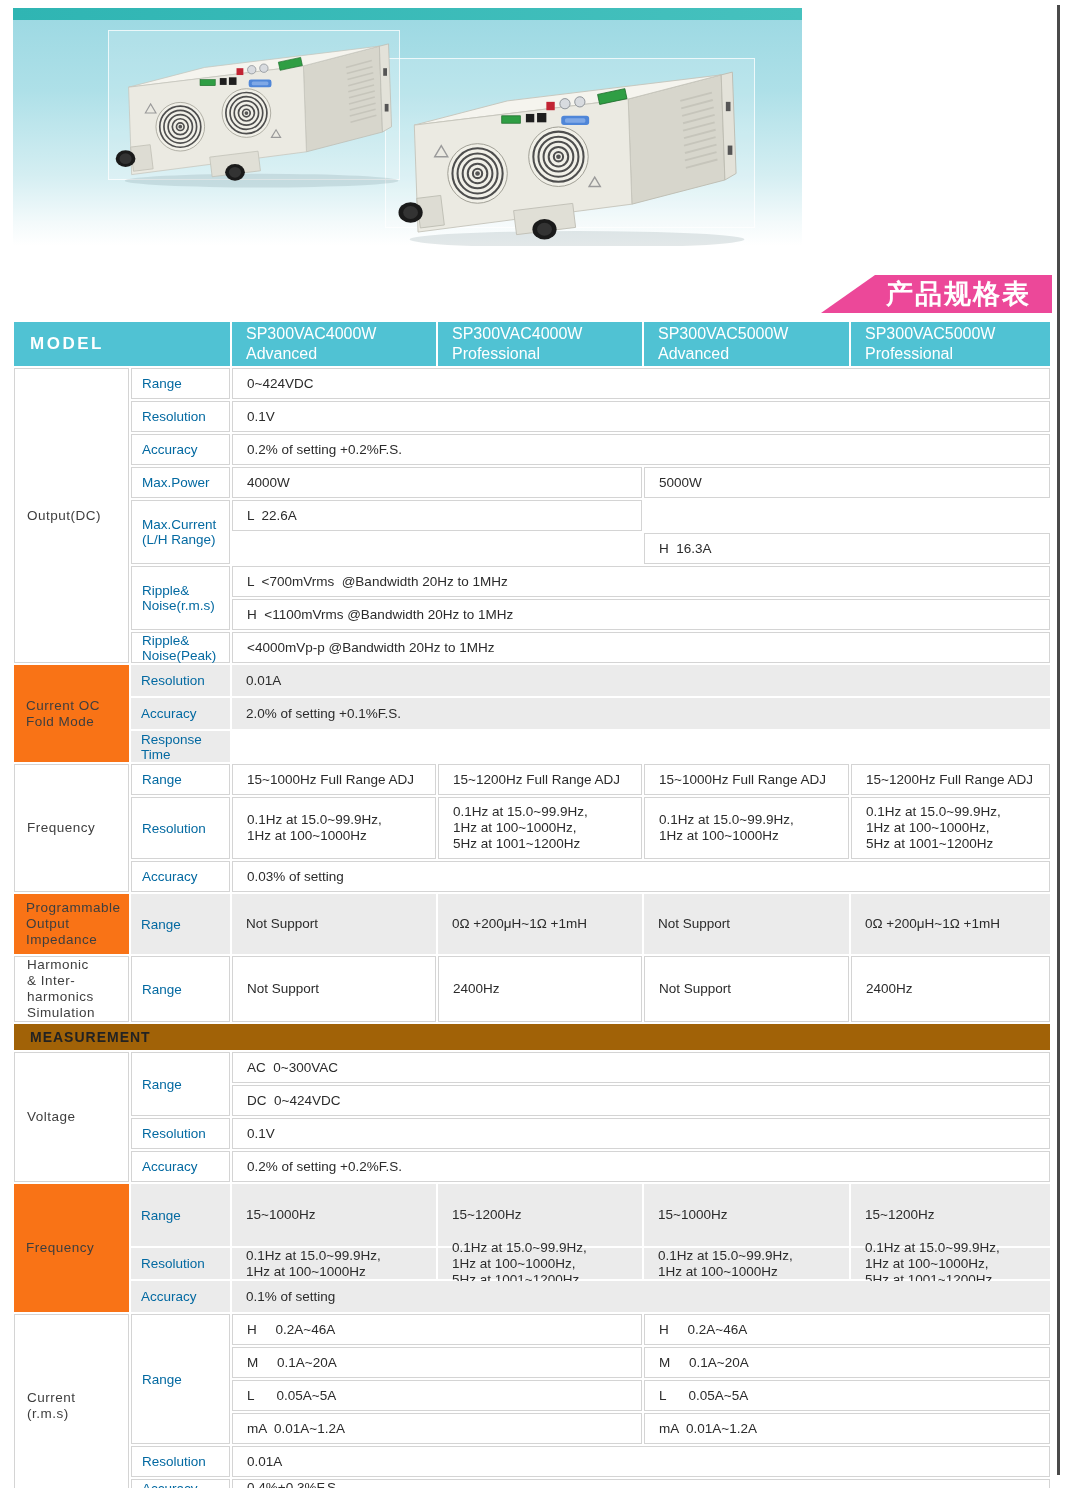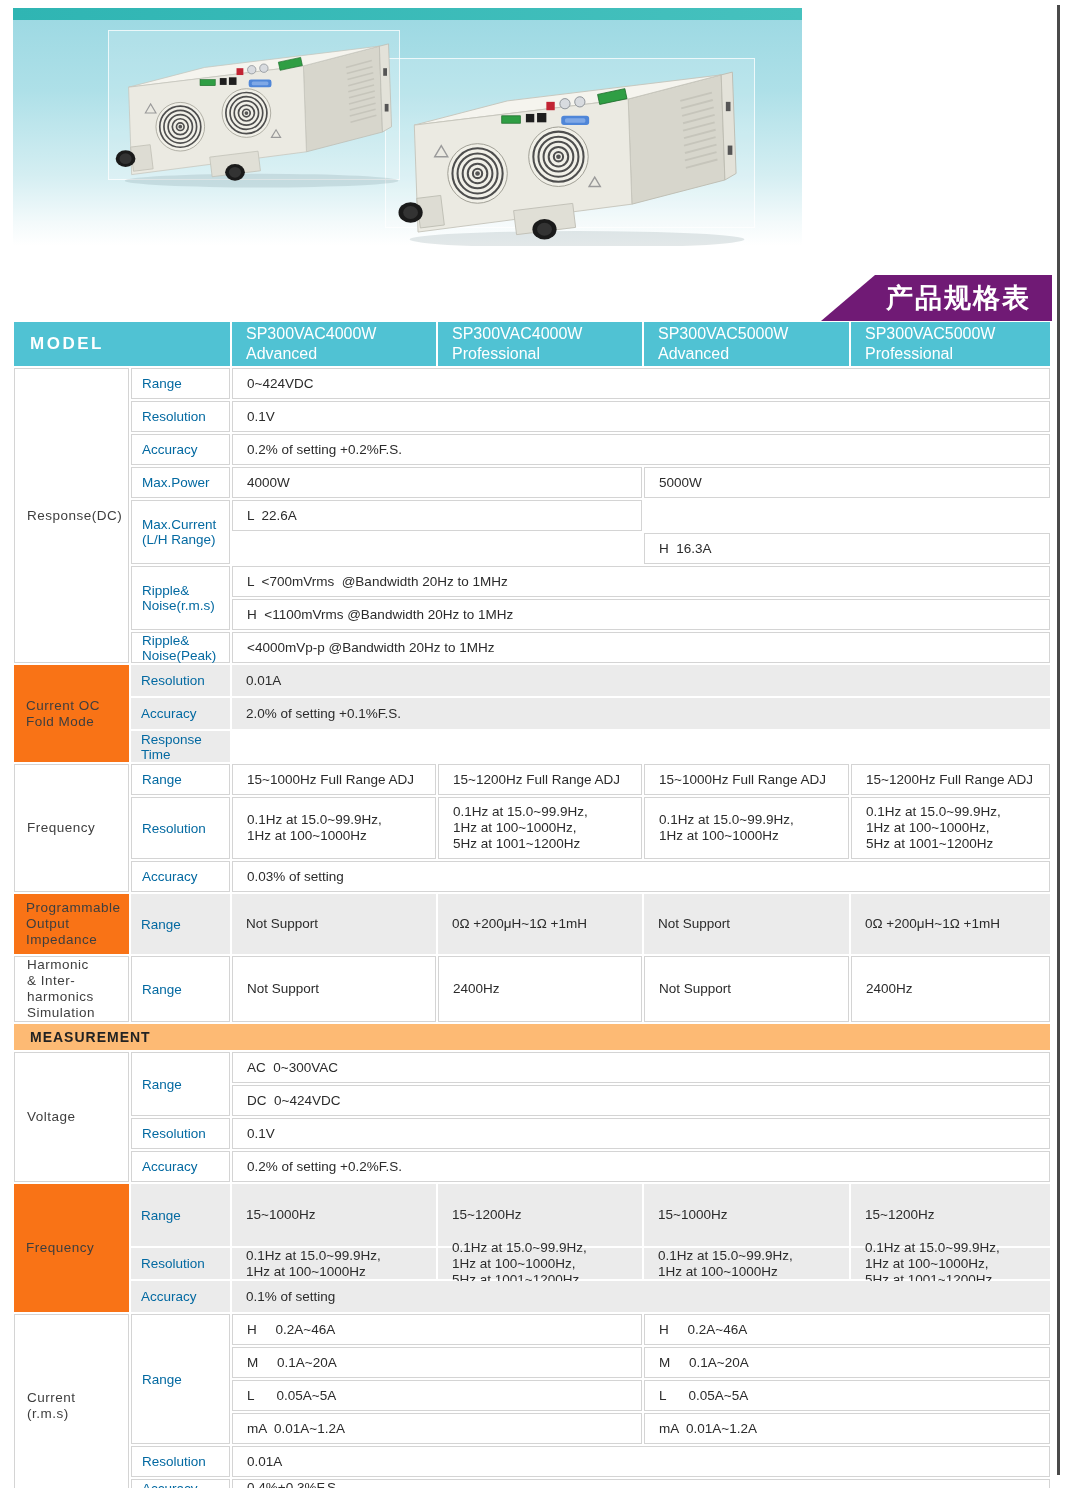--- a/index.html
+++ b/index.html
@@ -13,21 +13,21 @@
     background:linear-gradient(180deg,#9bd8e2 0%,#aee0e8 35%,#d4eef2 70%,#f3fafb 90%,#ffffff 100%);
   }
   .strip{position:absolute;left:0;top:0;width:100%;height:12px;
     background:linear-gradient(90deg,#2fb5b3,#46c1be);}
   .frame{position:absolute;border:1px solid rgba(255,255,255,.75);background:rgba(255,255,255,.16);}
   .f1{left:95px;top:22px;width:290px;height:148px;}
   .f2{left:372px;top:50px;width:368px;height:168px;}
   .photo-svg{position:absolute;left:0;top:0;}
   
   .banner{
-    position:absolute;left:821px;top:275px;width:231px;height:46px;background:#701a75;
+    position:absolute;left:821px;top:275px;width:231px;height:38px;background:#ec4899;
     clip-path:polygon(54px 0,100% 0,100% 100%,0 100%);
     color:#fff;font-size:27px;font-weight:bold;letter-spacing:2px;
     display:flex;align-items:center;justify-content:center;
     padding-left:44px;box-sizing:border-box;
   }
   .vline{position:absolute;left:1057px;top:5px;width:3px;height:1470px;background:#4a4a4a;}
   
   .grid{
     position:absolute;left:14px;top:322px;
     display:grid;gap:2px;
@@ -37,21 +37,21 @@
   .c{display:flex;align-items:center;white-space:pre-wrap;box-sizing:border-box;
      font-size:13.5px;color:#2b2b2b;line-height:16px;}
   .w{background:#ffffff;border:1px solid #d4d4d4;}
   .g{background:#ebebeb;}
   .gl{background:#f97316;}
   .hdr{background:#50c2d3;color:#ffffff;font-size:16px;line-height:20px;padding-left:14px;}
   .mhdr{font-weight:bold;font-size:17px;letter-spacing:2.5px;padding-left:16px;}
   .lab{color:#3e3e3e;letter-spacing:.5px;padding-left:12px;line-height:16px;}
   .sub{padding-left:10px;color:#0369a1;line-height:15px;}
   .val{padding-left:14px;}
-  .meas{background:#fdba74;font-weight:bold;letter-spacing:1px;padding-left:16px;color:#222;font-size:14px;}
+  .meas{background:#a16207;font-weight:bold;letter-spacing:1px;padding-left:16px;color:#222;font-size:14px;}
 </style>
 </head>
 <body>
 
 <div class="panel">
   <div class="strip"></div>
   <div class="frame f1"></div>
   <div class="frame f2"></div>
   <svg class="photo-svg" width="789" height="238" viewBox="0 0 789 238">
     <defs>
@@ -148,21 +148,21 @@
   <div class="c hdr mhdr" style="grid-area:1/1/2/3">MODEL</div>
   <div class="c hdr" style="grid-area:1/3/2/4">SP300VAC4000W
 Advanced</div>
   <div class="c hdr" style="grid-area:1/4/2/5">SP300VAC4000W
 Professional</div>
   <div class="c hdr" style="grid-area:1/5/2/6">SP300VAC5000W
 Advanced</div>
   <div class="c hdr" style="grid-area:1/6/2/7">SP300VAC5000W
 Professional</div>
 
-  <div class="c w lab" style="grid-area:2/1/11/2">Response(DC)</div>
+  <div class="c w lab" style="grid-area:2/1/11/2">Output(DC)</div>
   <div class="c w sub" style="grid-area:2/2/3/3">Range</div>
   <div class="c w val" style="grid-area:2/3/3/7">0~424VDC</div>
   <div class="c w sub" style="grid-area:3/2/4/3">Resolution</div>
   <div class="c w val" style="grid-area:3/3/4/7">0.1V</div>
   <div class="c w sub" style="grid-area:4/2/5/3">Accuracy</div>
   <div class="c w val" style="grid-area:4/3/5/7">0.2% of setting +0.2%F.S.</div>
   <div class="c w sub" style="grid-area:5/2/6/3">Max.Power</div>
   <div class="c w val" style="grid-area:5/3/6/5">4000W</div>
   <div class="c w val" style="grid-area:5/5/6/7">5000W</div>
   <div class="c w sub" style="grid-area:6/2/8/3">Max.Current

